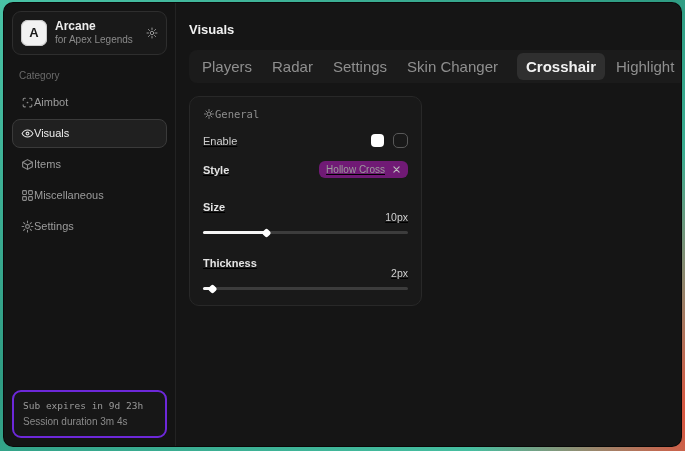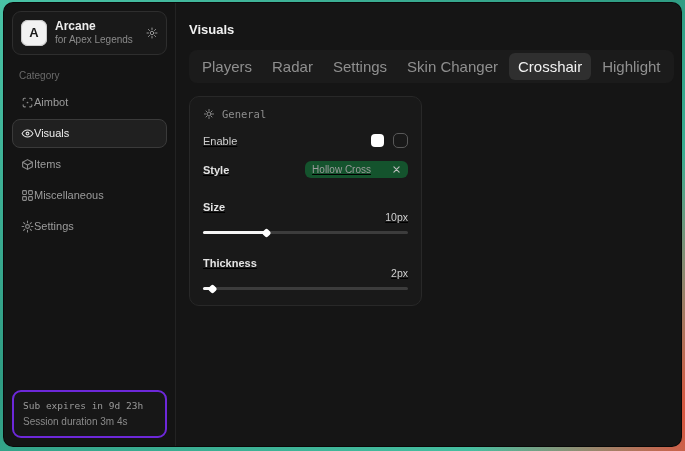--- a/index.html
+++ b/index.html
@@ -57,45 +57,45 @@
   .main { flex:1; padding:19px 13px; position:relative; background:#151515; }
   .page-title { font-size:13px; font-weight:bold; color:#f0f0f0; }
   .tabbar {
     margin-top:13px; display:inline-flex; align-items:center; gap:2px;
     background:#1b1b1b; border-radius:8px; padding:3px 4px;
   }
   .tab {
     padding:5px 9px; border-radius:6px; font-size:15px; color:#8f8f8f;
     cursor:pointer; white-space:nowrap;
   }
-  .tab.active { background:#2f2f2f; color:#f2f2f2; font-weight:normal; }
+  .tab.active { background:#2f2f2f; color:#f2f2f2; font-weight:bold;margin-left:8px; }
   .card {
     margin-top:13px; width:233px;
     background:#191919; border:1px solid #282828; border-radius:10px;
     padding:11px 13px 15px;
   }
   .card-header {
-    display:flex; align-items:center; gap:7px;
+    display:flex; align-items:center; 
     color:#8d8d8d; font-size:10.5px;
     font-family:"DejaVu Sans Mono", monospace;
   }
   .card-header .hicon { display:flex; color:#8d8d8d; }
   .row { display:flex; align-items:center; justify-content:space-between; margin-top:13px;text-decoration:underline; }
   .row-label { font-size:11px; color:#cfcfcf; }
   .row-label.strong { color:#e4e4e4; font-weight:bold; }
   .row-value { font-size:10.5px; color:#cfcfcf;margin-top:20px; }
   .enable-controls { display:flex; align-items:center; gap:9px; }
   .color-swatch { width:13px; height:13px; border-radius:4px; background:#ffffff; cursor:pointer; }
   .checkbox {
     width:15px; height:15px; border-radius:5px;
     border:1.5px solid #585858; background:transparent; cursor:pointer;
   }
   .chip {
-    display:flex; align-items:center; gap:21px;
-    background:#14532d; border-radius:6px; padding:3px 7px;
+    display:flex; align-items:center; gap:7px;
+    background:#701a75; border-radius:6px; padding:3px 7px;
     font-size:10px; color:#9c9c9c; cursor:pointer;margin-left:28px;
   }
   .chip .xicon { display:flex; color:#bdbdbd; cursor:pointer; }
   .slider { position:relative; height:3px; background:#3c3c3c; border-radius:2px; margin-top:8px; cursor:pointer; }
   .slider-fill { position:absolute; left:0; top:0; height:100%; background:#f5f5f5; border-radius:2px; }
   .slider-thumb {
     position:absolute; top:50%; width:7px; height:7px; background:#ffffff;
     border-radius:2px; transform:translate(-2px,-50%) rotate(45deg);
   }
 </style>

